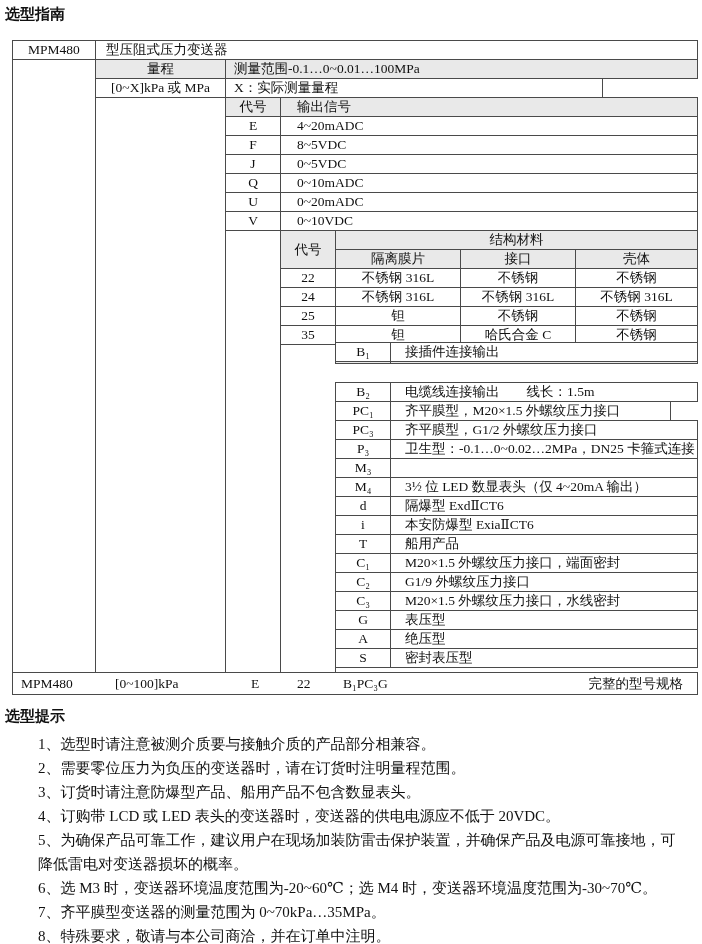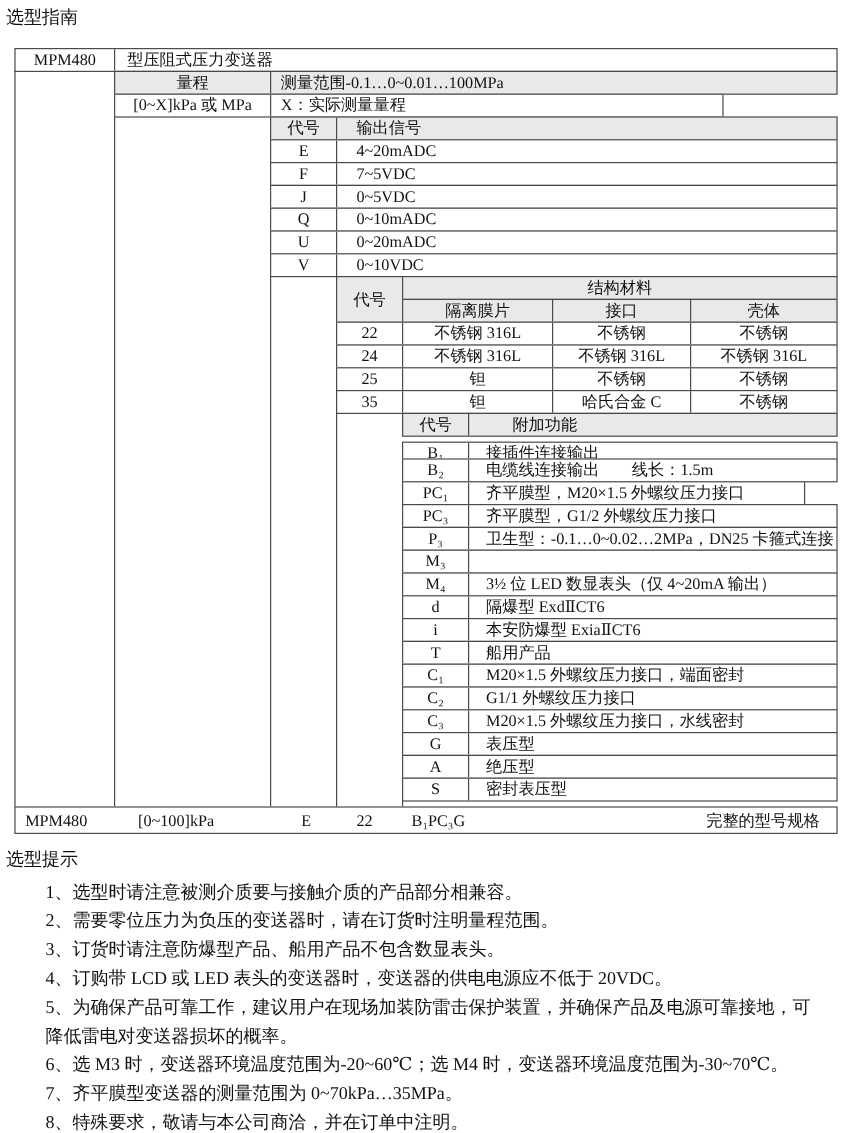--- a/index.html
+++ b/index.html
@@ -1,18 +1,18 @@
 <!DOCTYPE html>
 <html><head>
 <meta charset="utf-8">
 <style>
   html,body{margin:0;padding:0;background:#fff;}
   .page{position:relative;width:702px;height:944px;background:#fff;overflow:hidden;
         font-family:"Liberation Serif","DejaVu Serif",serif;color:#111;}
-  .h{position:absolute;margin:0;font-weight:normal;font-size:15px;}
+  .h{position:absolute;margin:0;font-weight:bold;font-size:15px;}
   
   .row{position:absolute;height:20px;display:flex;box-sizing:border-box;
        border:1px solid #4a4a4a;background:#fff;}
   .sh{background:#e9e9e9;}
   .c{display:flex;align-items:center;box-sizing:border-box;white-space:nowrap;
      overflow:hidden;padding:0 4px;font-size:13.5px;}
   .br{border-right:1px solid #4a4a4a;}
   .ct{justify-content:center;}
   .fx{flex:1;}
   .w83{width:83px}.w130{width:130px}.w55{width:55px}.w125{width:125px}.w115{width:115px}
@@ -55,21 +55,21 @@
       <div class="c w55 br ct">代号</div>
       <div class="c fx p16">输出信号</div>
     </div>
 
     <div class="row" style="left:225px;top:116px;width:473px">
       <div class="c w55 br ct">E</div>
       <div class="c fx p16">4~20mADC</div>
     </div>
     <div class="row" style="left:225px;top:135px;width:473px">
       <div class="c w55 br ct">F</div>
-      <div class="c fx p16">7~5VDC</div>
+      <div class="c fx p16">8~5VDC</div>
     </div>
     <div class="row" style="left:225px;top:154px;width:473px">
       <div class="c w55 br ct">J</div>
       <div class="c fx p16">0~5VDC</div>
     </div>
     <div class="row" style="left:225px;top:173px;width:473px">
       <div class="c w55 br ct">Q</div>
       <div class="c fx p16">0~10mADC</div>
     </div>
     <div class="row" style="left:225px;top:192px;width:473px">
@@ -112,21 +112,21 @@
       <div class="c w55 br ct">35</div>
       <div class="c w125 br ct">钽</div>
       <div class="c w115 br ct">哈氏合金 C</div>
       <div class="c fx ct">不锈钢</div>
     </div>
 
     <div class="row sh" style="left:335px;top:344px;width:363px">
       <div class="c w55 br ct">代号</div>
       <div class="c fx p36">附加功能</div>
     </div>
-    <div class="row" style="left:335px;top:368px;width:363px">
+    <div class="row" style="left:335px;top:342px;width:363px">
       <div class="c w55 br ct">B₁</div>
       <div class="c fx p14">接插件连接输出</div>
     </div>
     <div class="row" style="left:335px;top:382px;width:363px">
       <div class="c w55 br ct">B₂</div>
       <div class="c fx p14">电缆线连接输出　　线长：1.5m</div>
     </div>
     <div class="row" style="left:335px;top:401px;width:336px">
       <div class="c w55 br ct">PC₁</div>
       <div class="c fx p14">齐平膜型，M20×1.5 外螺纹压力接口</div>
@@ -157,21 +157,21 @@
     <div class="row" style="left:335px;top:534px;width:363px">
       <div class="c w55 br ct">T</div>
       <div class="c fx p14">船用产品</div>
     </div>
     <div class="row" style="left:335px;top:553px;width:363px">
       <div class="c w55 br ct">C₁</div>
       <div class="c fx p14">M20×1.5 外螺纹压力接口，端面密封</div>
     </div>
     <div class="row" style="left:335px;top:572px;width:363px">
       <div class="c w55 br ct">C₂</div>
-      <div class="c fx p14">G1/1 外螺纹压力接口</div>
+      <div class="c fx p14">G1/9 外螺纹压力接口</div>
     </div>
     <div class="row" style="left:335px;top:591px;width:363px">
       <div class="c w55 br ct">C₃</div>
       <div class="c fx p14">M20×1.5 外螺纹压力接口，水线密封</div>
     </div>
     <div class="row" style="left:335px;top:610px;width:363px">
       <div class="c w55 br ct">G</div>
       <div class="c fx p14">表压型</div>
     </div>
     <div class="row" style="left:335px;top:629px;width:363px">

